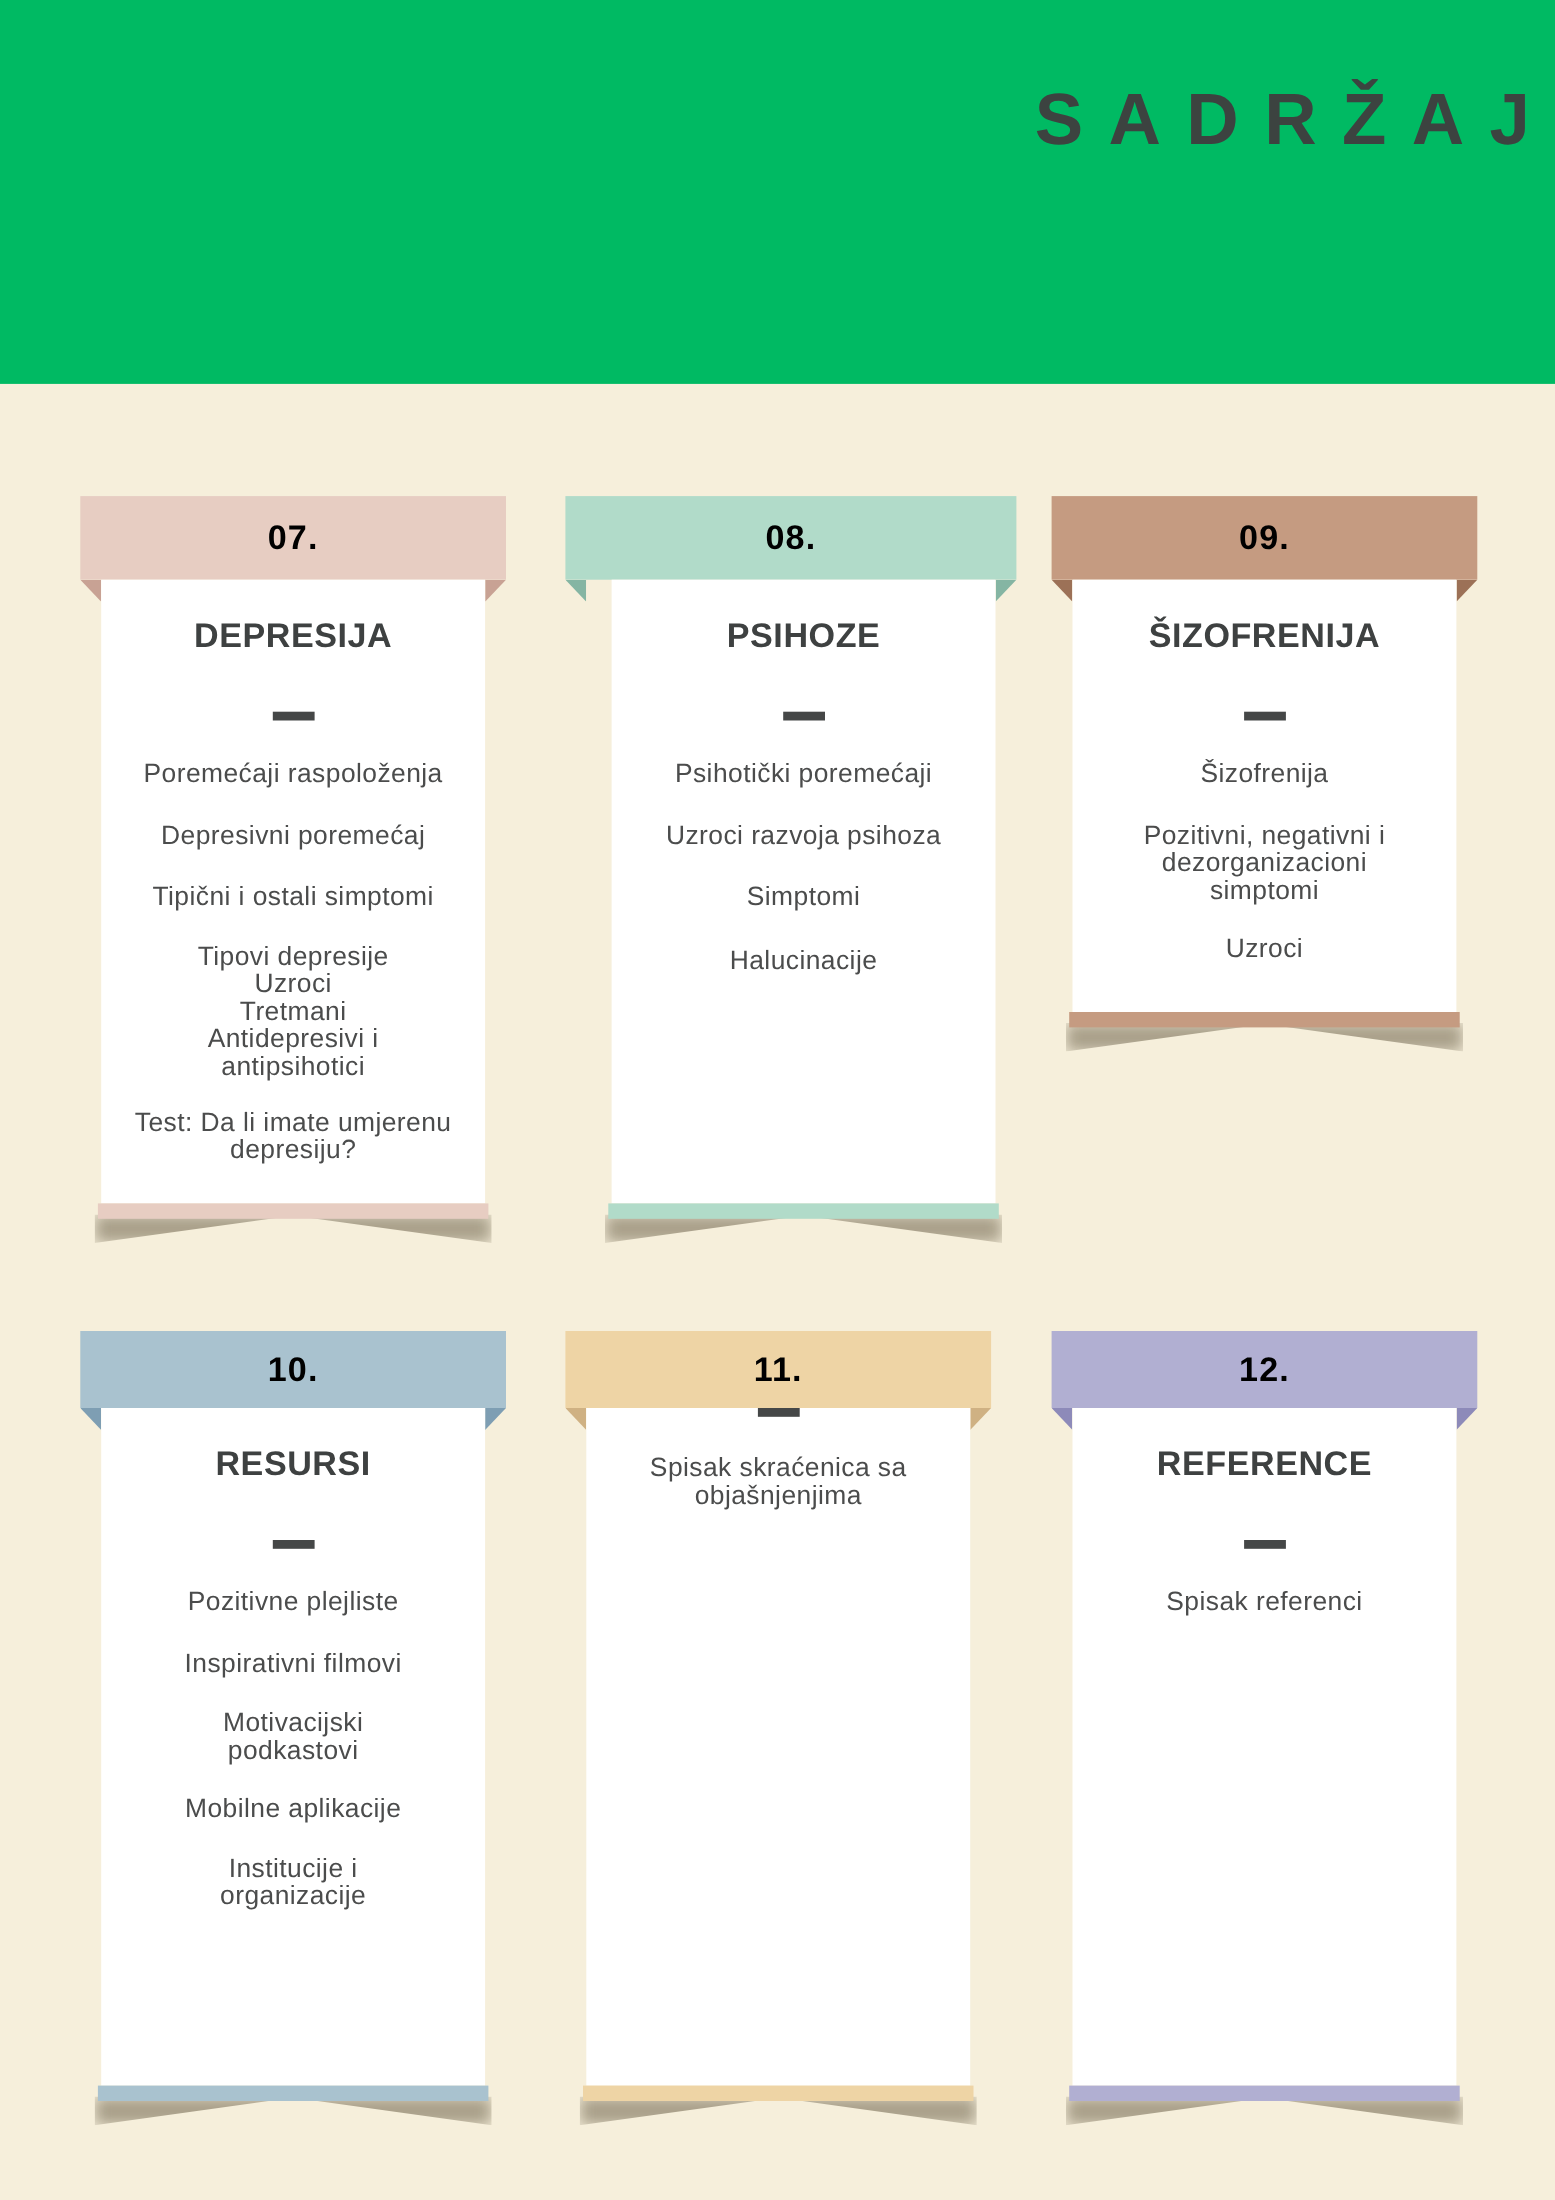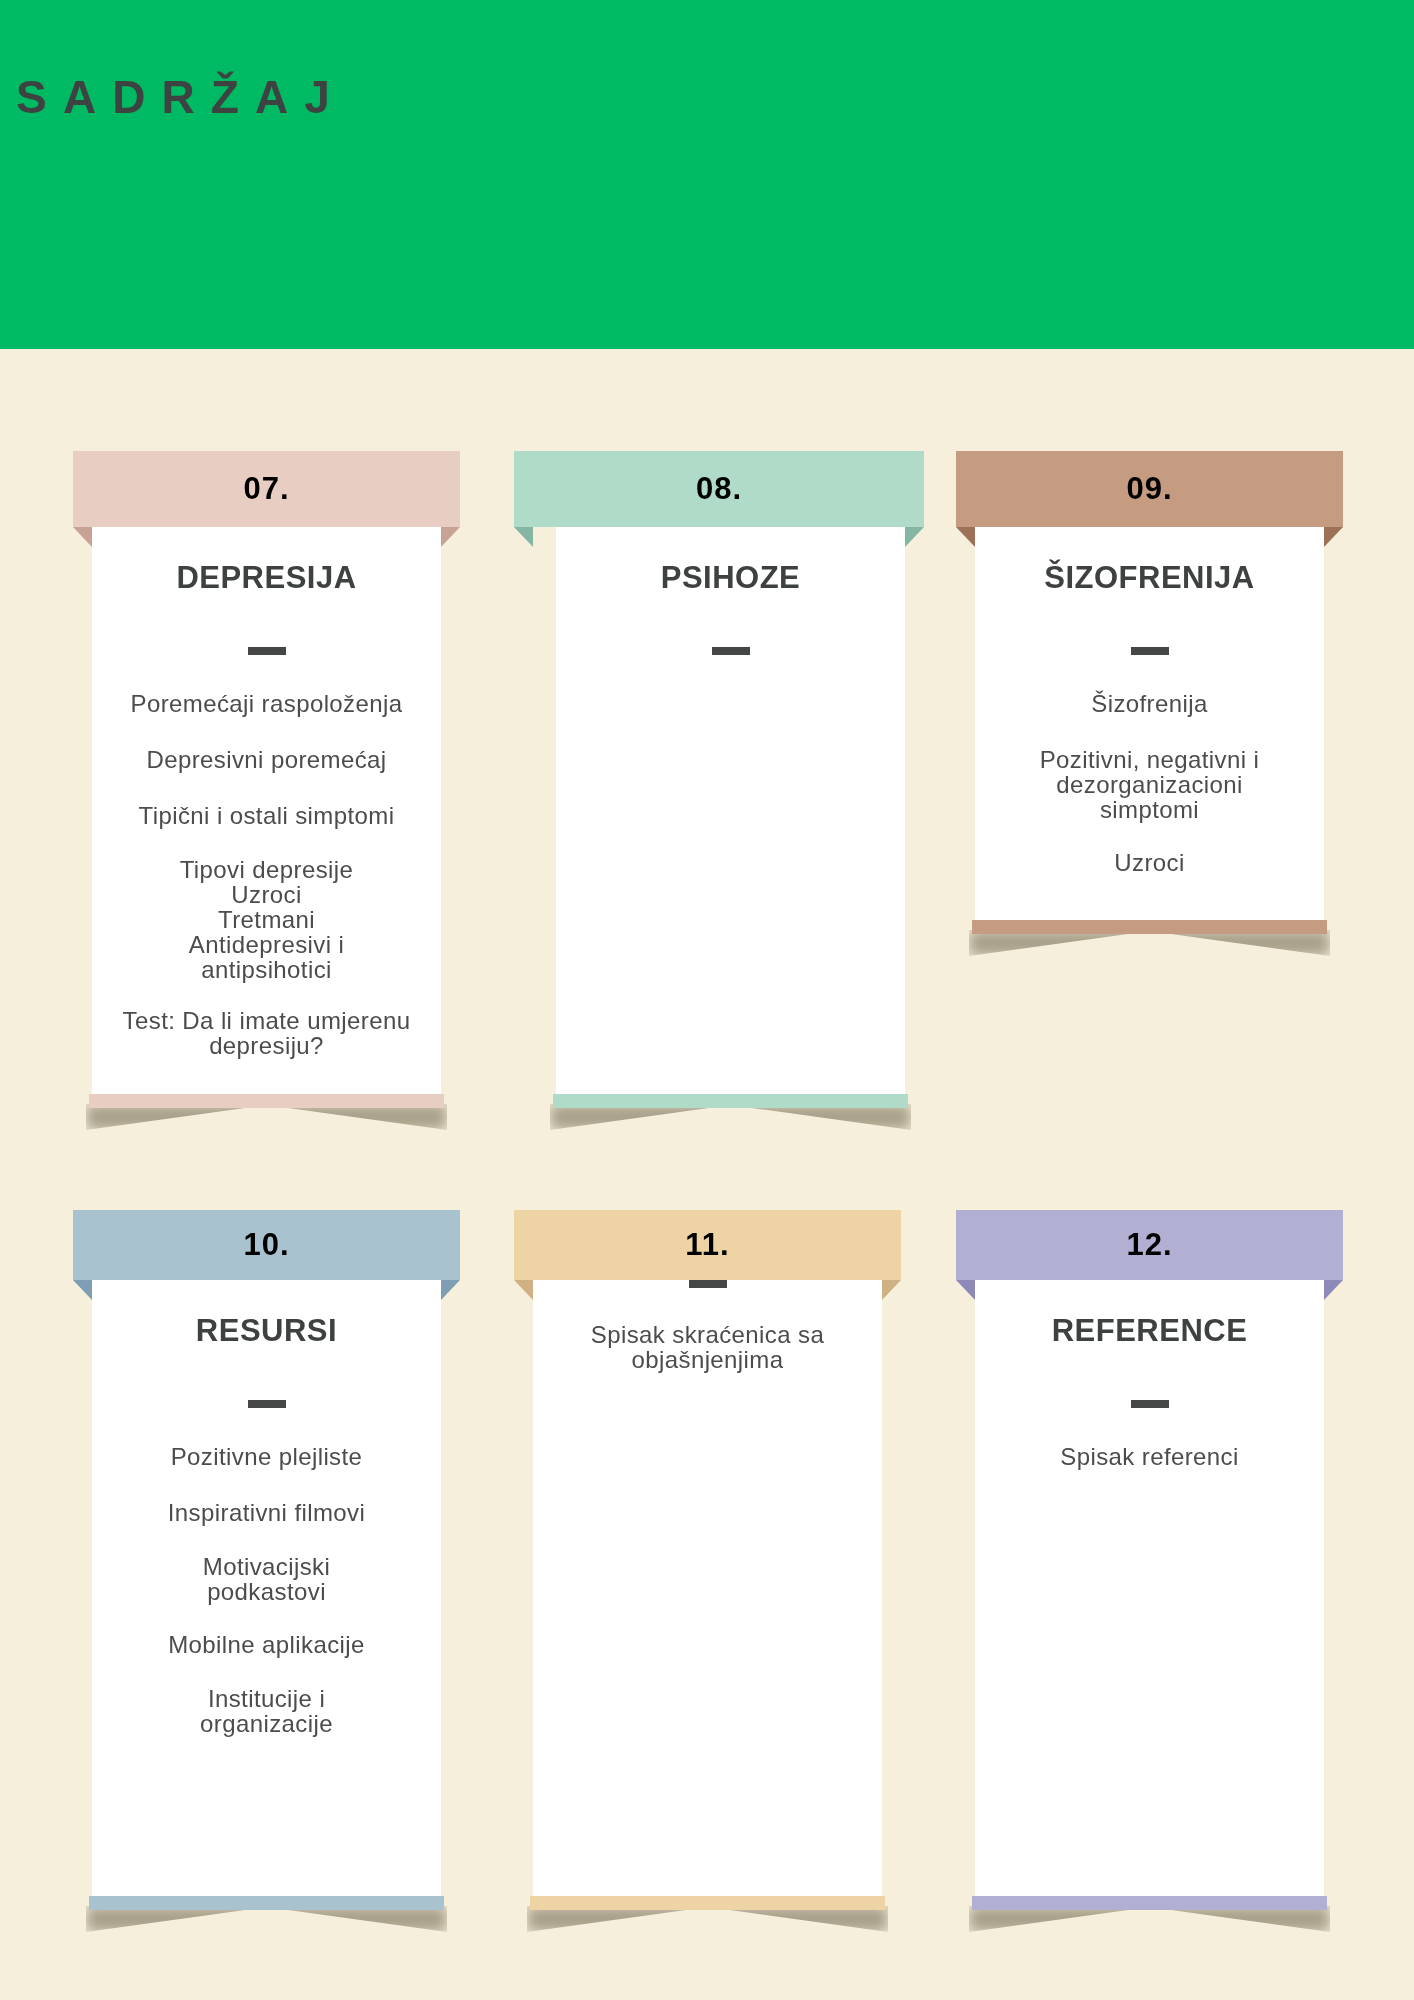--- a/index.html
+++ b/index.html
@@ -7,22 +7,22 @@
     width:1414px;height:2000px;position:relative;overflow:hidden;
     background:#f6efdb;
     font-family:"Liberation Sans",sans-serif;
   }
   
   .header{
     position:absolute;top:0;left:0;width:1414px;height:349px;
     background:#00ba63;
   }
   .page-title{
-    margin:0;padding-top:70px;text-align:left;
-    font-size:46px;font-weight:bold;color:#3c4340;
+    margin:0;padding-top:70px;text-align:right;
+    font-size:66px;font-weight:bold;color:#3c4340;
     letter-spacing:.35em;text-indent:.35em;
   }
   
   .card{position:absolute;width:349px;}
   .c1{left:92px;top:451px;}
   .c2{left:533px;top:451px;padding-left:23px;}
   .c3{left:975px;top:451px;}
   .c4{left:92px;top:1210px;}
   .c5{left:533px;top:1210px;}
   .c6{left:975px;top:1210px;}
@@ -120,20 +120,26 @@
   </section>
     <section class="card c2 r1" style="--tab: #b1dbc9; --fold: #85b5a3;">
     <div class="tab">
       <span class="tab-number">08.</span>
     </div>
     <div class="fold fold-l"></div>
     <div class="fold fold-r"></div>
     <div class="card-body">
       <h2 class="card-title">PSIHOZE</h2>
       <div class="dash"></div>
+      <div class="items">
+          <p class="item">Psihotički poremećaji</p>
+          <p class="item">Uzroci razvoja psihoza</p>
+          <p class="item">Simptomi</p>
+          <p class="item gap">Halucinacije</p>
+        </div>
     </div>
     <div class="strip"></div>
     <div class="shadow">
         <i class="wl"></i>
         <i class="wr"></i>
       </div>
   </section>
     <section class="card c3 r1" style="--tab: #c59b81; --fold: #9c7157;">
     <div class="tab">
       <span class="tab-number">09.</span>

